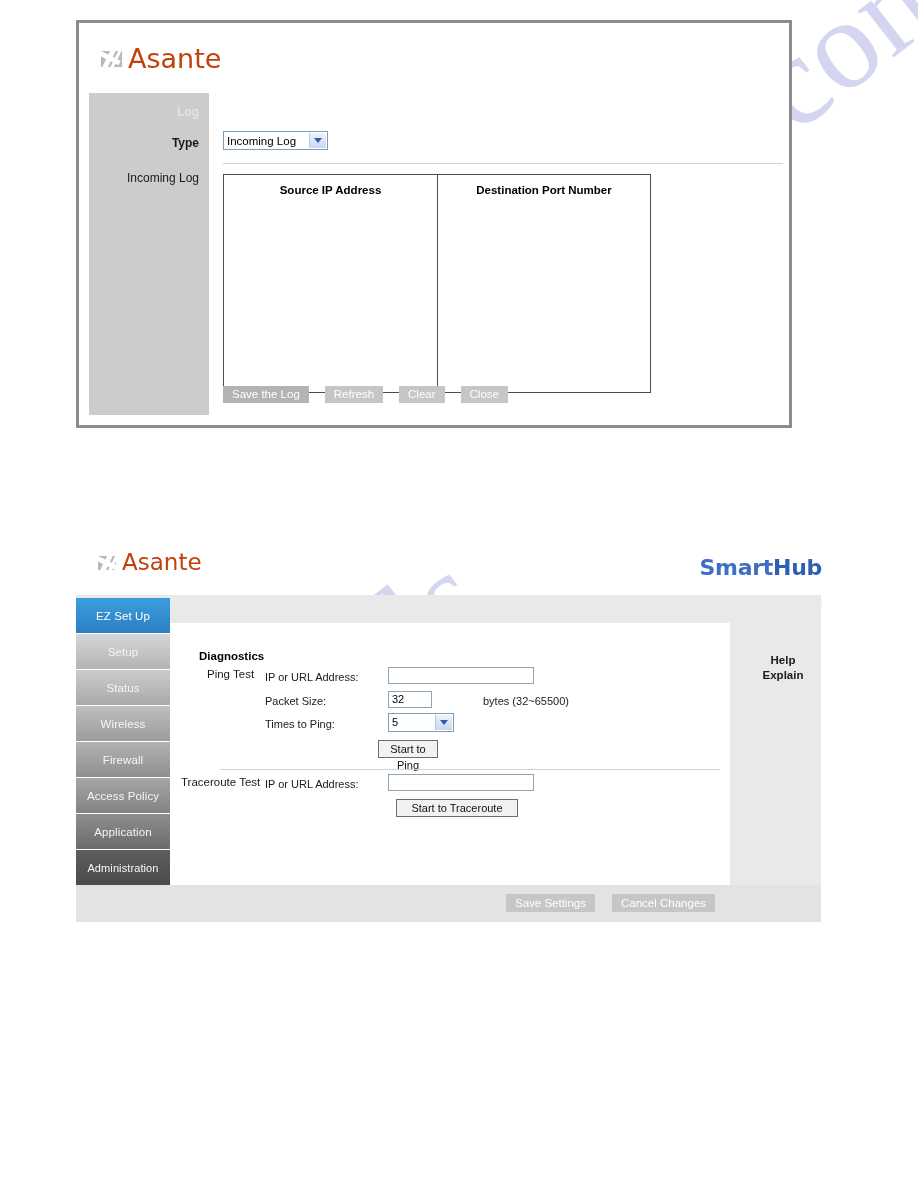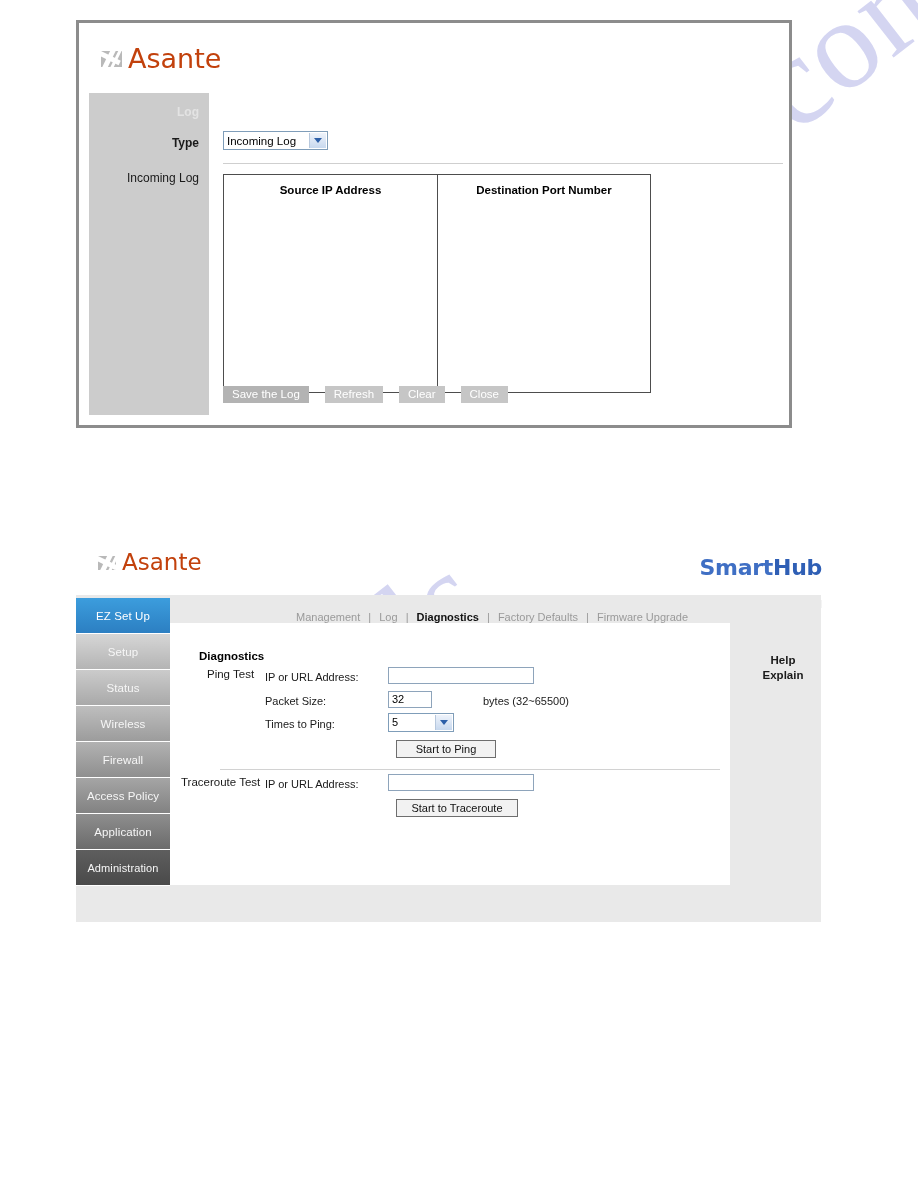--- a/index.html
+++ b/index.html
@@ -482,31 +482,20 @@
   <span class="logo-word">Asante</span>
 </div>
 
 <div class="brand-smarthub">
   <div class="sh-title"><span>Smart</span><span class="sh-blue">Hub</span></div>
   <div class="sh-model">AWRT-600N</div>
 </div>
 
 <div class="fig2">
 
-  <div class="fig2-tabs">
-    <span class="tab">Management</span>
-    <span class="sep">|</span>
-    <span class="tab">Log</span>
-    <span class="sep">|</span>
-    <span class="tab active">Diagnostics</span>
-    <span class="sep">|</span>
-    <span class="tab">Factory Defaults</span>
-    <span class="sep">|</span>
-    <span class="tab">Firmware Upgrade</span>
-  </div>
 
   <div class="fig2-menu">
     <div class="menu-item active">EZ Set Up</div>
     <div class="menu-item m1">Setup</div>
     <div class="menu-item m2">Status</div>
     <div class="menu-item m3">Wireless</div>
     <div class="menu-item m4">Firewall</div>
     <div class="menu-item m5">Access Policy</div>
     <div class="menu-item m6">Application</div>
     <div class="menu-item m7">Administration</div>
@@ -525,28 +514,32 @@
     <div class="frow-label" style="left:95px; top:72px;">Packet Size:</div>
     <div class="txtbox" style="left:218px; top:68px; width:44px;">32</div>
     <div class="units" style="left:276px; top:72px;">bytes (32~65500)</div>
 
     <div class="frow-label" style="left:95px; top:95px;">Times to Ping:</div>
     <div class="ddbox" style="left:218px; top:90px; width:66px;">
       <span>5</span>
       <span class="sel-arrow"></span>
     </div>
 
-    <div class="obtn" style="left:226px; top:117px; width:100px;">Start to Ping</div>
+    <div class="obtn" style="left:208px; top:117px; width:60px;">Start to Ping</div>
 
     <div class="content-divider" style="top:146px;"></div>
 
     <div class="trace-label" style="left:11px; top:153px;">Traceroute Test</div>
     <div class="frow-label" style="left:95px; top:155px;">IP or URL Address:</div>
     <div class="txtbox" style="left:218px; top:151px; width:146px;"></div>
     <div class="obtn" style="left:226px; top:176px; width:122px;">Start to Traceroute</div>
   </div>
 
   <div class="fig2-help">
     <div>Help</div>
     <div>Explain</div>
   </div>
 
+  <div class="fig2-bottombar">
+    <button class="gbtn bb-save">Save Settings</button>
+    <button class="gbtn bb-cancel">Cancel Changes</button>
+  </div>
 </div>
 
 </body></html>

